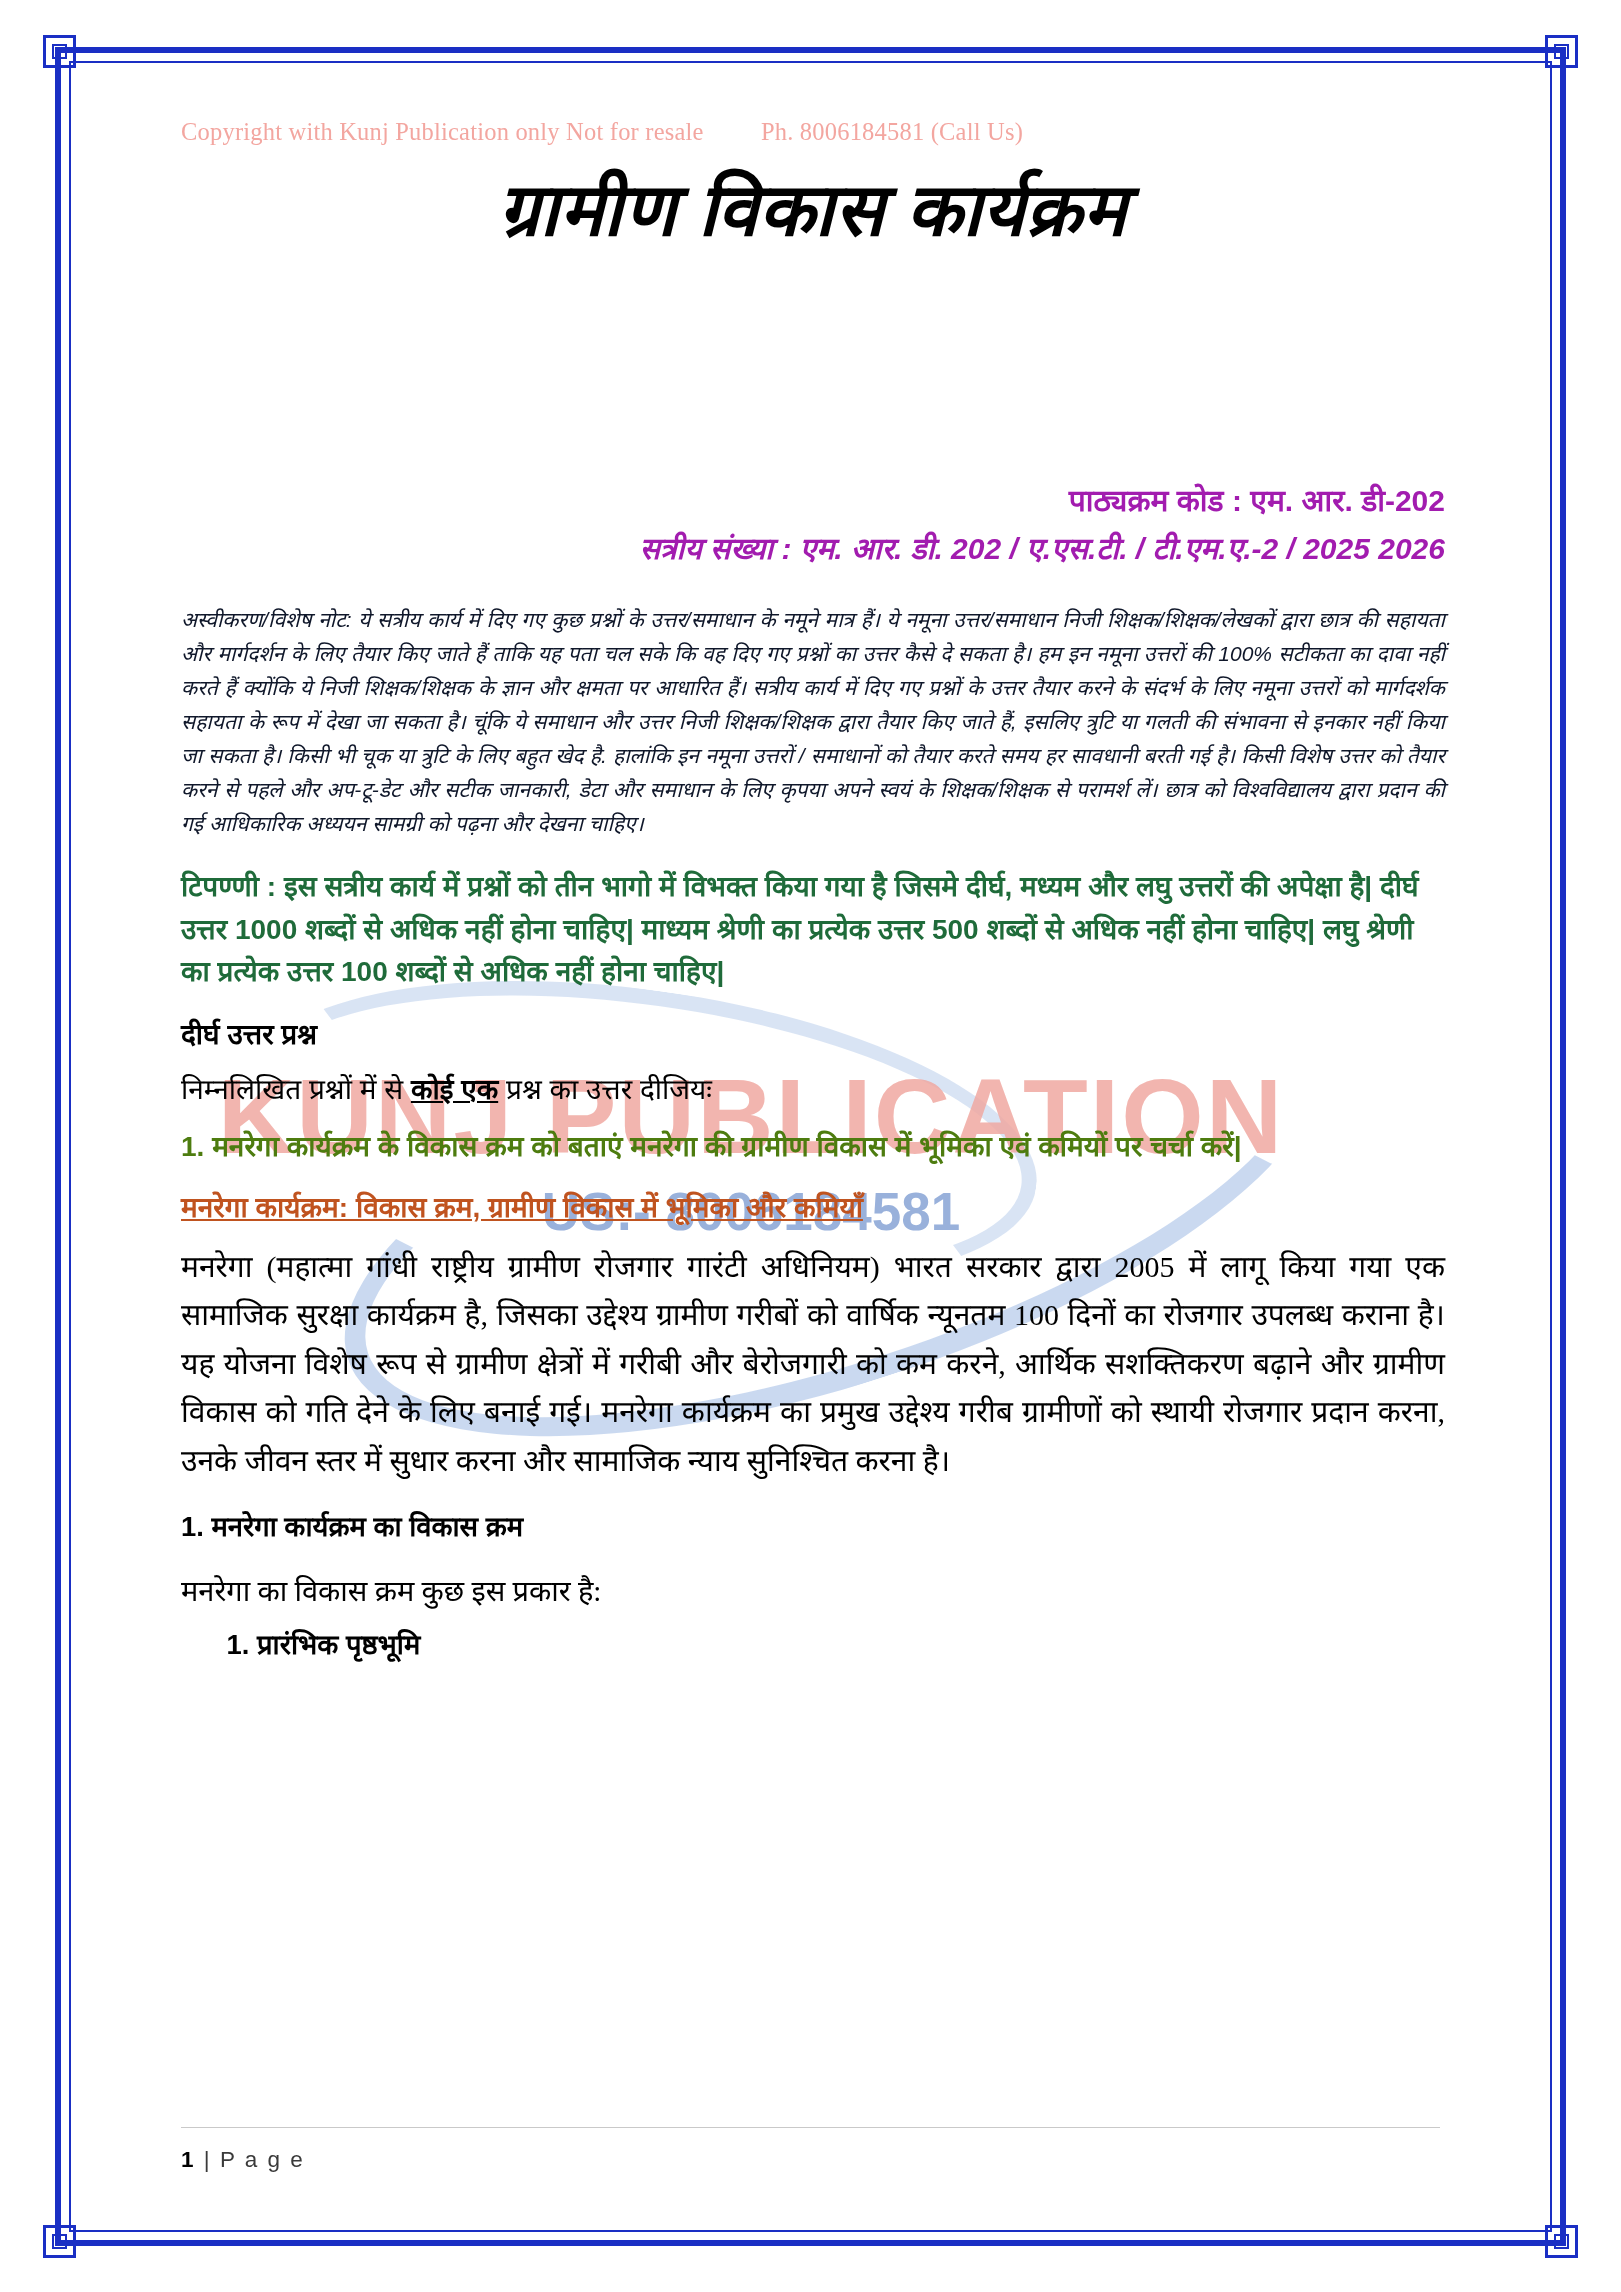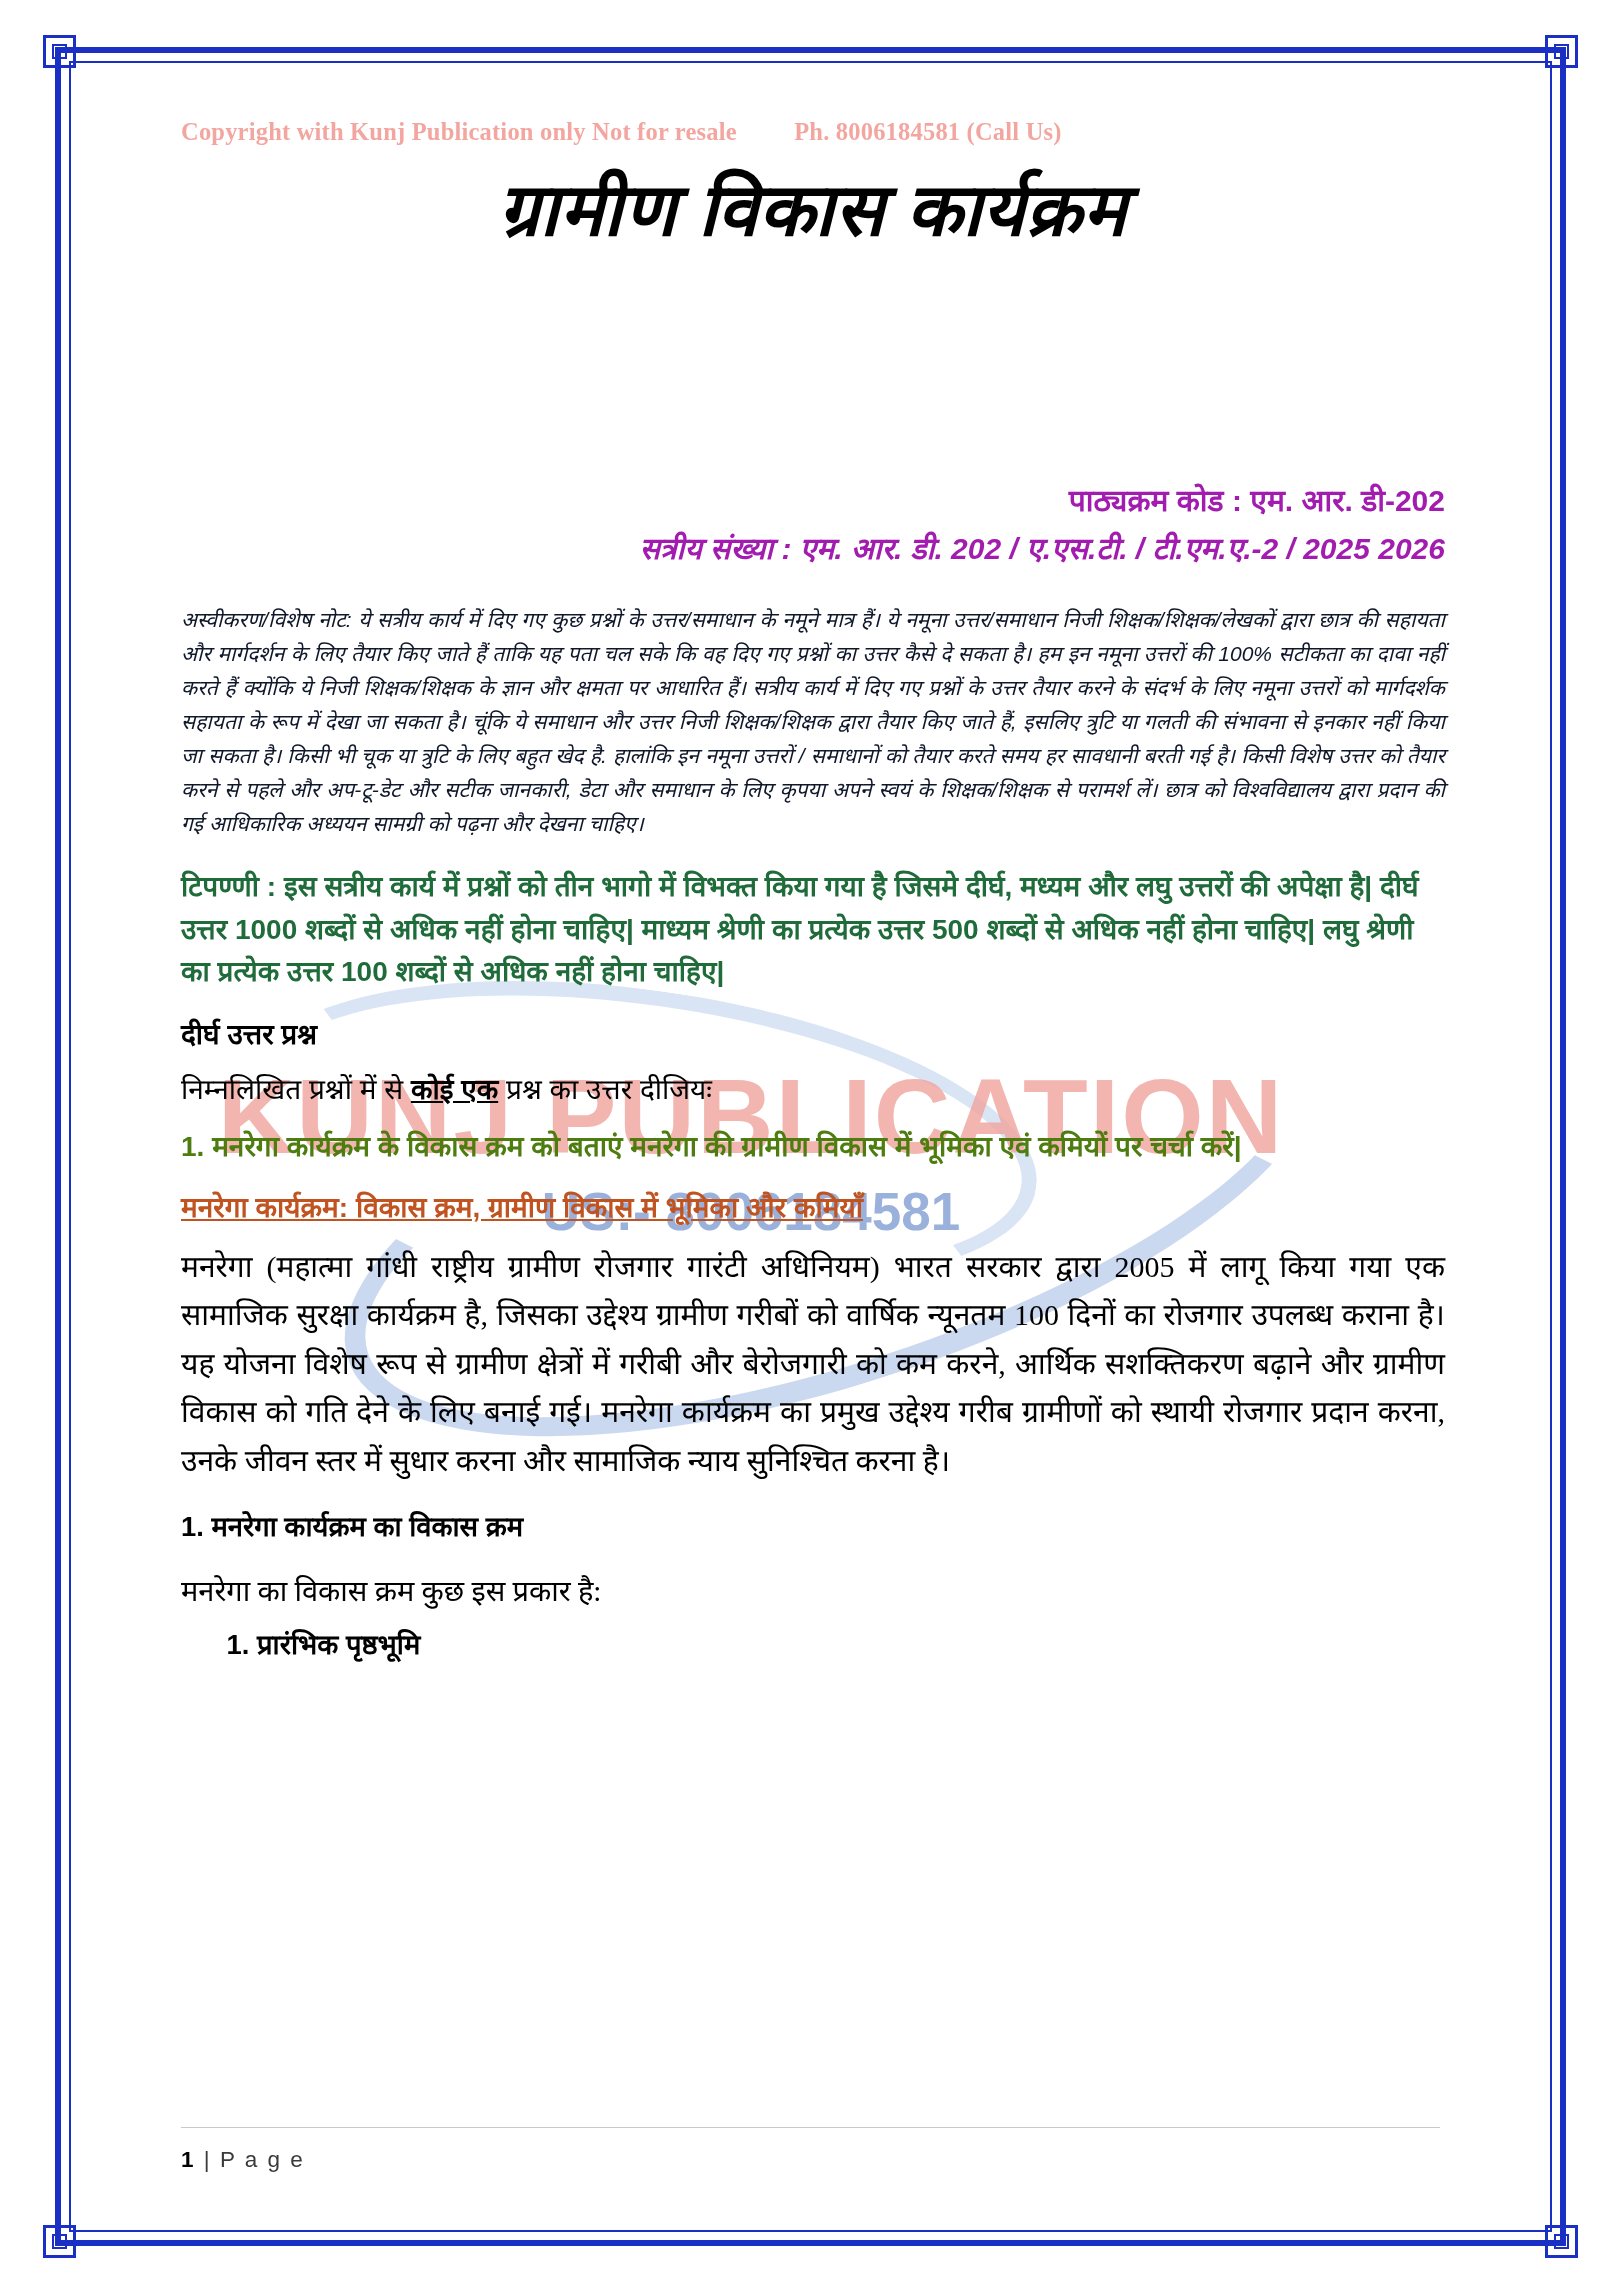--- a/index.html
+++ b/index.html
@@ -120,21 +120,21 @@
     position: absolute;
     left: 181px;
     top: 118px;
     width: 1264px;
     z-index: 3;
   }
 
   .copyright {
     color: #f3a6a0;
     font-family: "Liberation Serif", serif;
-    font-weight: bold;
+    font-weight: normal;
     font-size: 24.5px;
     letter-spacing: 0.2px;
     margin-bottom: 3px;
   }
   .copyright .ph { margin-left: 51px; }
 
   .doc-title {
     text-align: center;
     font-family: "Liberation Sans", sans-serif;
     font-weight: bold;

